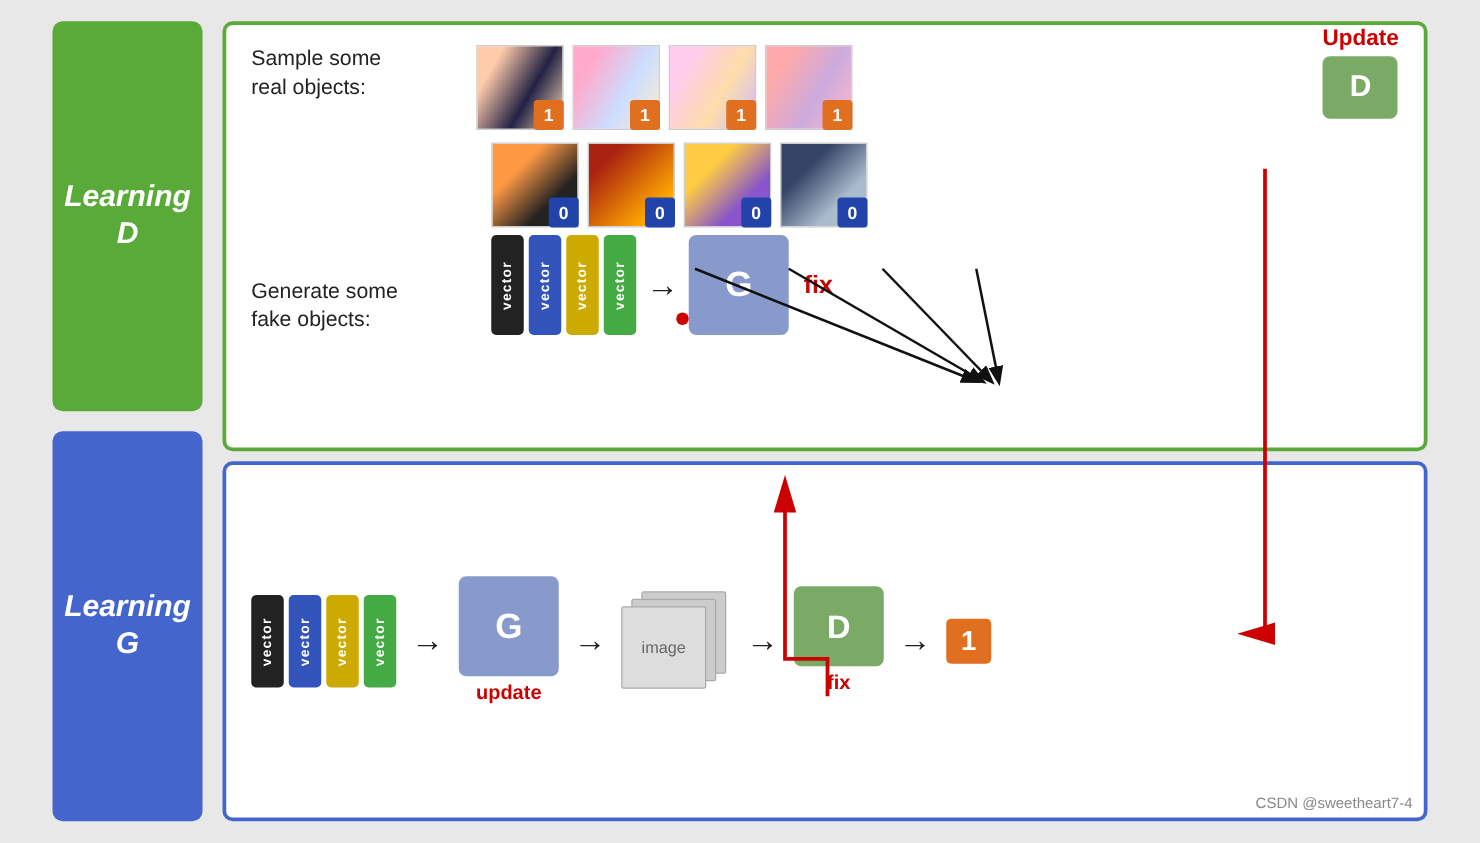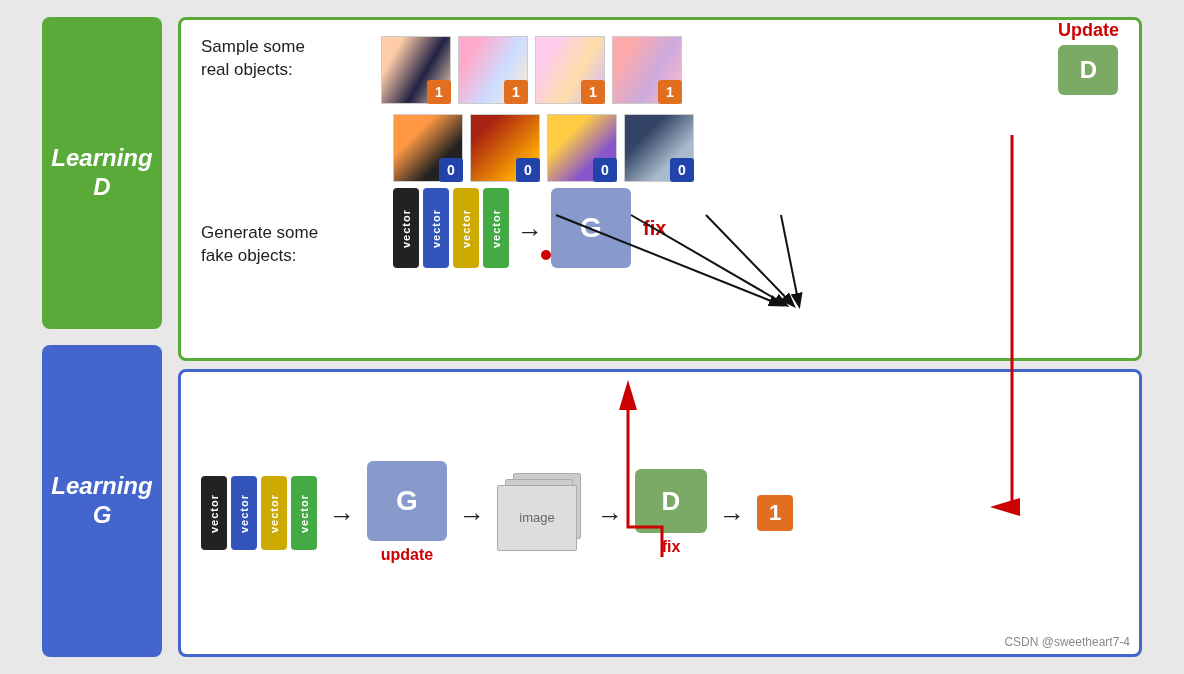--- a/index.html
+++ b/index.html
@@ -402,21 +402,21 @@
           <span style="color:#cc0000;font-size:16px;font-weight:bold;margin-top:3px">update</span>
         </div>
 
         <div style="font-size:26px;color:#222;font-weight:bold">→</div>
 
         <div style="position:relative;width:88px;height:80px;">
           <div style="position:absolute;top:0;left:16px;width:68px;height:66px;background:#ccc;border:1px solid #aaa;border-radius:2px;display:flex;align-items:center;justify-content:center;font-size:11px;color:#555"></div>
           <div style="position:absolute;top:6px;left:8px;width:68px;height:66px;background:#ccc;border:1px solid #aaa;border-radius:2px;display:flex;align-items:center;justify-content:center;font-size:11px;color:#555">
             <span style="font-size:20px;color:#888">i</span>
           </div>
-          <div style="position:absolute;top:12px;left:0;width:80px;height:66px;background:#ddd;border:1px solid #aaa;border-radius:2px;display:flex;align-items:center;justify-content:center;font-size:13px;color:#666">
+          <div style="position:absolute;top:12px;left:0;width:68px;height:66px;background:#ddd;border:1px solid #aaa;border-radius:2px;display:flex;align-items:center;justify-content:center;font-size:13px;color:#666">
             <span>image</span>
           </div>
         </div>
 
         <div style="font-size:26px;color:#222;font-weight:bold">→</div>
 
         <div class="section-g-bottom-label">
           <div class="d-box-green">
             <span>D</span>
           </div>

